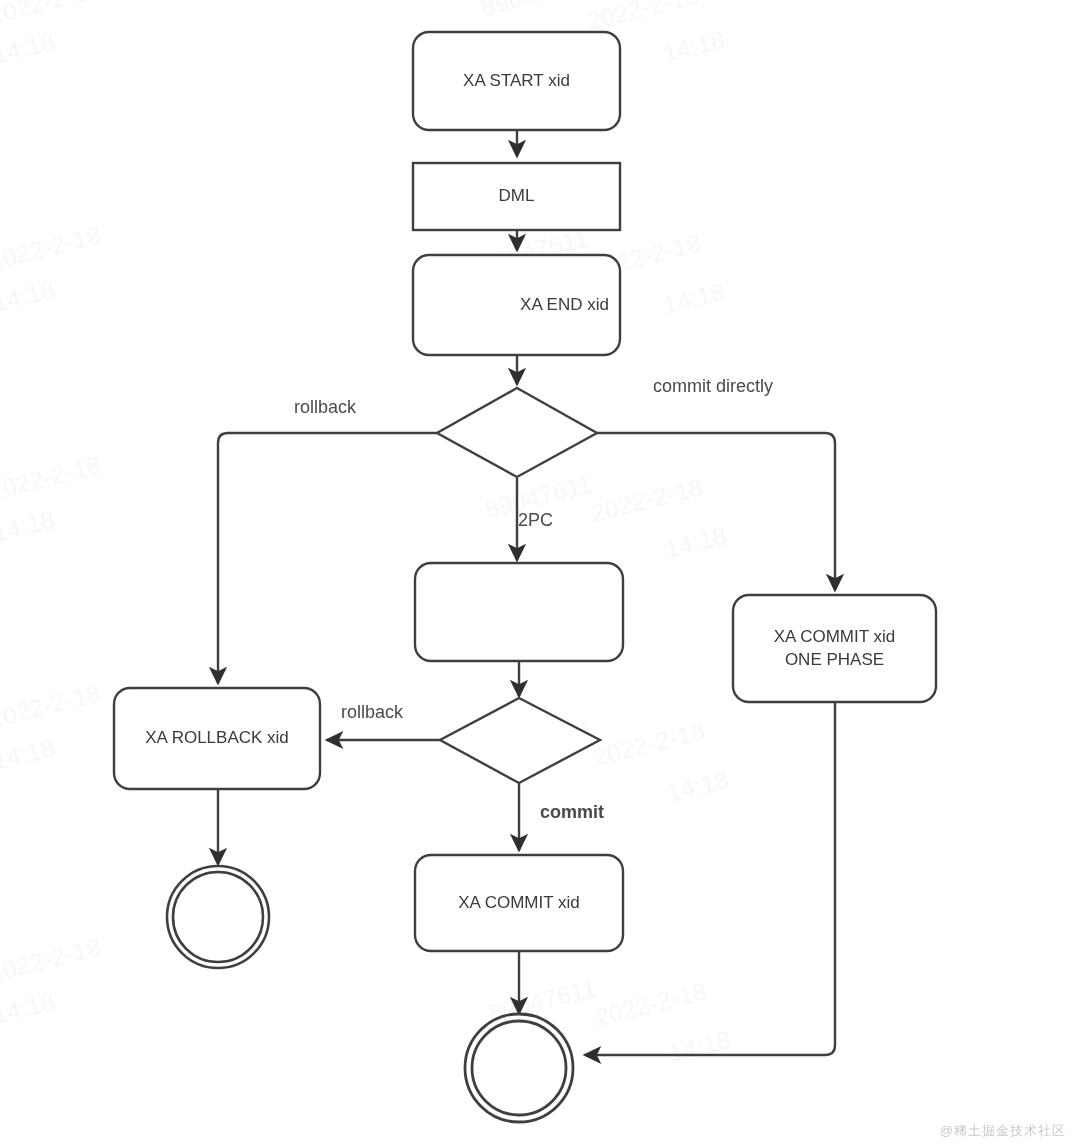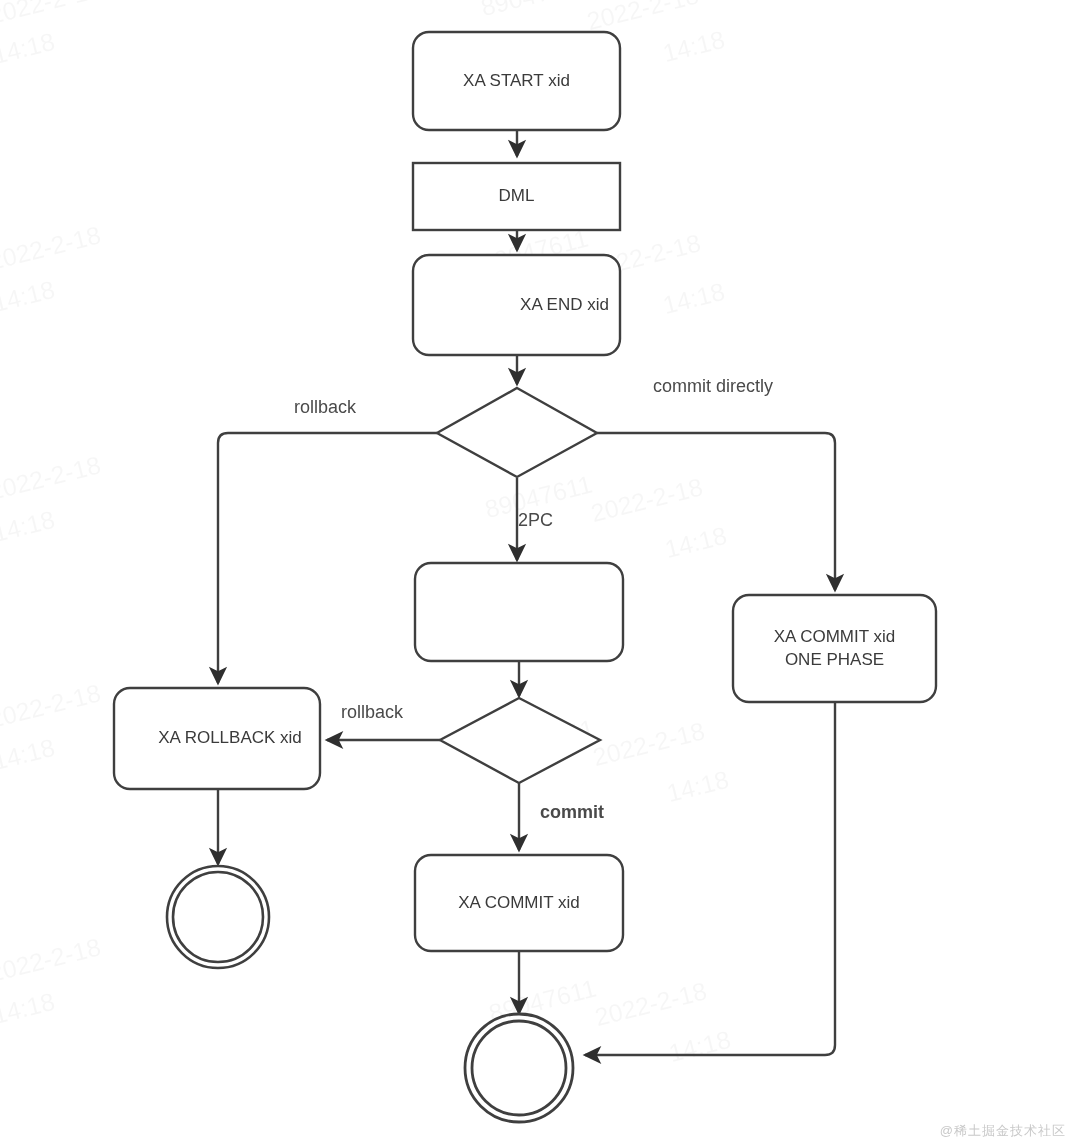--- a/index.html
+++ b/index.html
@@ -164,21 +164,21 @@
   <div class="node-label" style="left:413px; top:32px;  width:207px; height:98px;">XA START xid</div>
 
   <div class="node-label" style="left:413px; top:163px; width:207px; height:67px;">DML</div>
 
   <div class="node-label" style="left:413px; top:255px; width:207px; height:100px;margin-left:48px;">XA END xid</div>
 
 
   <div class="node-label" style="left:733px; top:595px; width:203px; height:107px;">XA COMMIT xid
 ONE PHASE</div>
 
-  <div class="node-label" style="left:114px; top:688px; width:206px; height:101px;margin-left:13px;">XA ROLLBACK xid</div>
+  <div class="node-label" style="left:114px; top:688px; width:206px; height:101px;">XA ROLLBACK xid</div>
 
   <div class="node-label" style="left:415px; top:855px; width:208px; height:96px;">XA COMMIT xid</div>
 
   <div class="edge-label" style="left:294px; top:397px;">rollback</div>
 
   <div class="edge-label" style="left:653px; top:376px;">commit directly</div>
 
   <div class="edge-label" style="left:518px; top:510px;">2PC</div>
 
   <div class="edge-label" style="left:341px; top:702px;">rollback</div>

